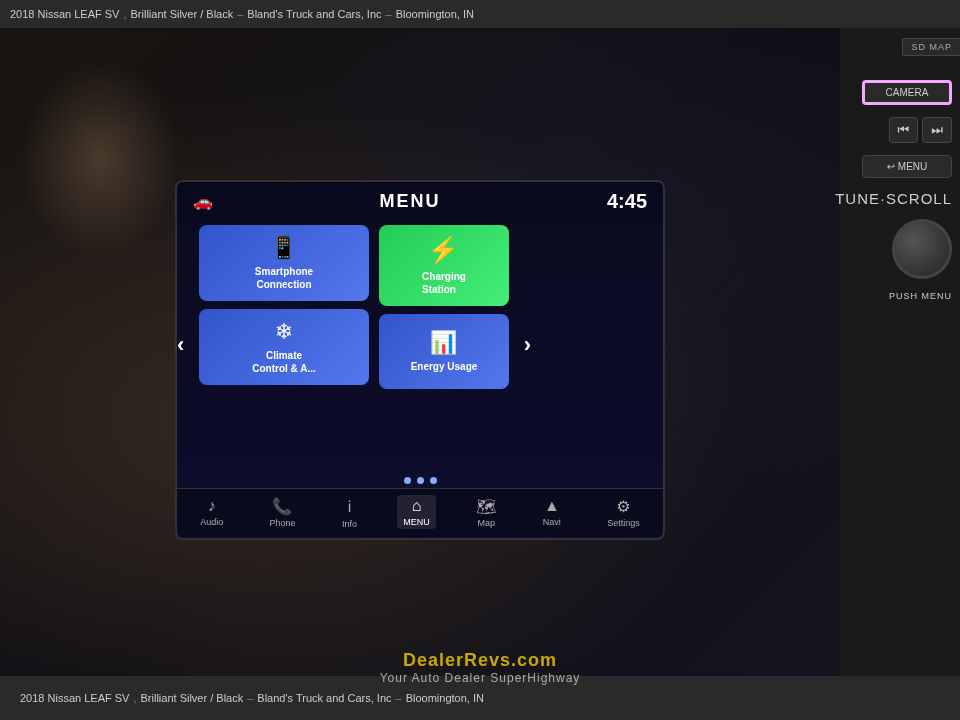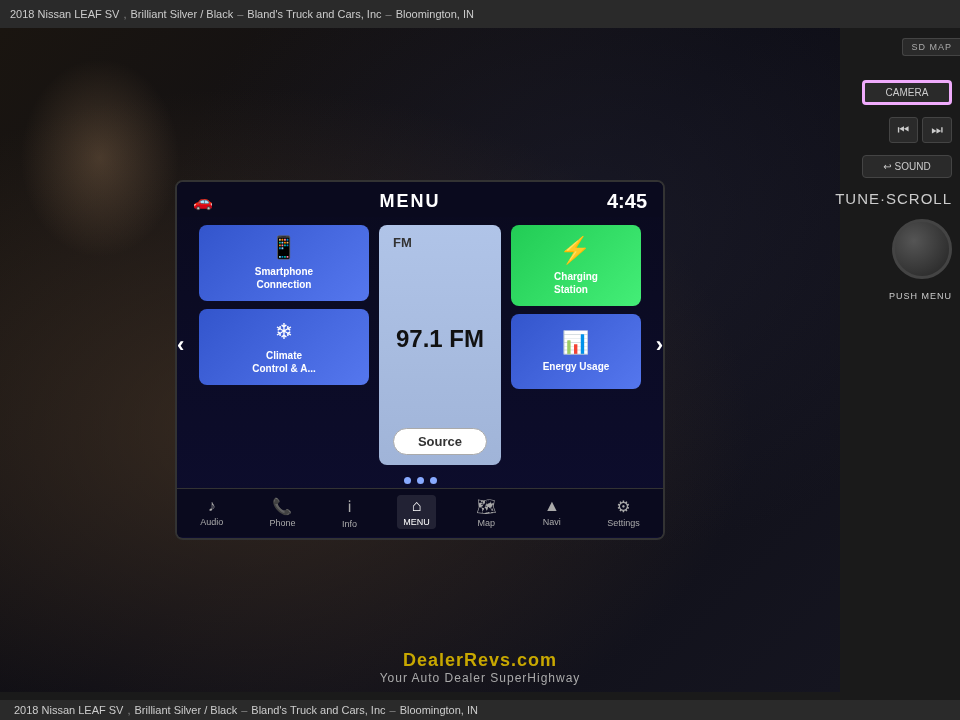--- a/index.html
+++ b/index.html
@@ -26,25 +26,25 @@
     .top-bar-text {
       color: #ccc;
       font-size: 11px;
     }
     .top-bar-sep { color: #888; margin: 0 4px; font-size: 11px; }
 
     
     .bottom-bar {
       position: absolute;
       bottom: 0; left: 0; right: 0;
-      height: 20px;
+      height: 44px;
       background: #2a2a2a;
       display: flex;
       align-items: center;
-      padding: 0 14px;
+      padding: 0 20px;
       z-index: 10;
     }
     .watermark {
       position: absolute;
       bottom: 35px;
       left: 50%;
       transform: translateX(-50%);
       z-index: 20;
       text-align: center;
     }
@@ -481,27 +481,20 @@
             <div class="menu-tile">
               <span class="menu-tile-icon">📱</span>
               <span class="menu-tile-label">Smartphone<br>Connection</span>
             </div>
             <div class="menu-tile">
               <span class="menu-tile-icon">❄</span>
               <span class="menu-tile-label">Climate<br>Control &amp; A...</span>
             </div>
           </div>
 
-          <div class="center-panel">
-            <div class="fm-tile">
-              <span class="fm-label">FM</span>
-              <span class="fm-freq">97.1 FM</span>
-              <button class="source-btn">Source</button>
-            </div>
-          </div>
 
           <div class="right-panel">
             <div class="charging-tile">
               <span class="charging-tile-icon">⚡</span>
               <span class="charging-tile-label">Charging<br>Station</span>
             </div>
             <div class="energy-tile">
               <span class="energy-tile-icon">📊</span>
               <span class="energy-tile-label">Energy Usage</span>
             </div>
@@ -561,21 +554,21 @@
 
     <div style="margin-top:30px;"></div>
 
     <div class="hw-btn">CAMERA</div>
 
     <div class="hw-controls">
       <div class="hw-ctrl-btn">⏮</div>
       <div class="hw-ctrl-btn">⏭</div>
     </div>
 
-    <div class="hw-back-btn">↩ SOUND</div>
+    <div class="hw-back-btn">↩ MENU</div>
 
     <div class="tune-scroll-label">TUNE·SCROLL</div>
 
     <div class="knob"></div>
 
     <div class="push-sound-label">PUSH MENU</div>
 
   </div>
 
 </div>

